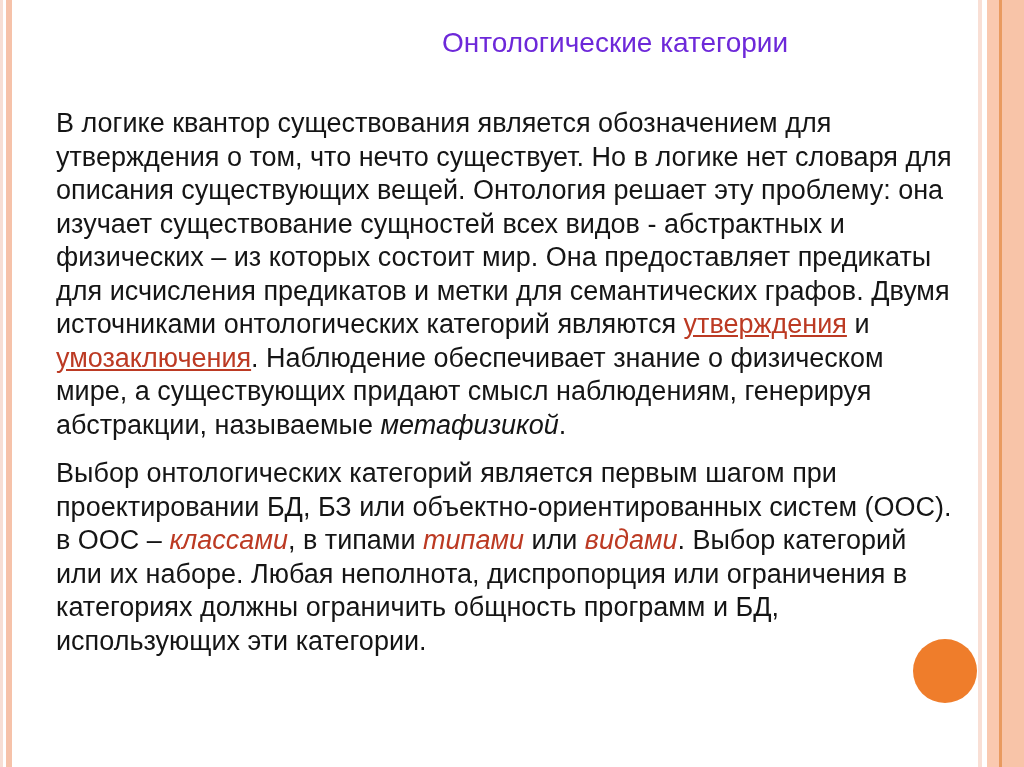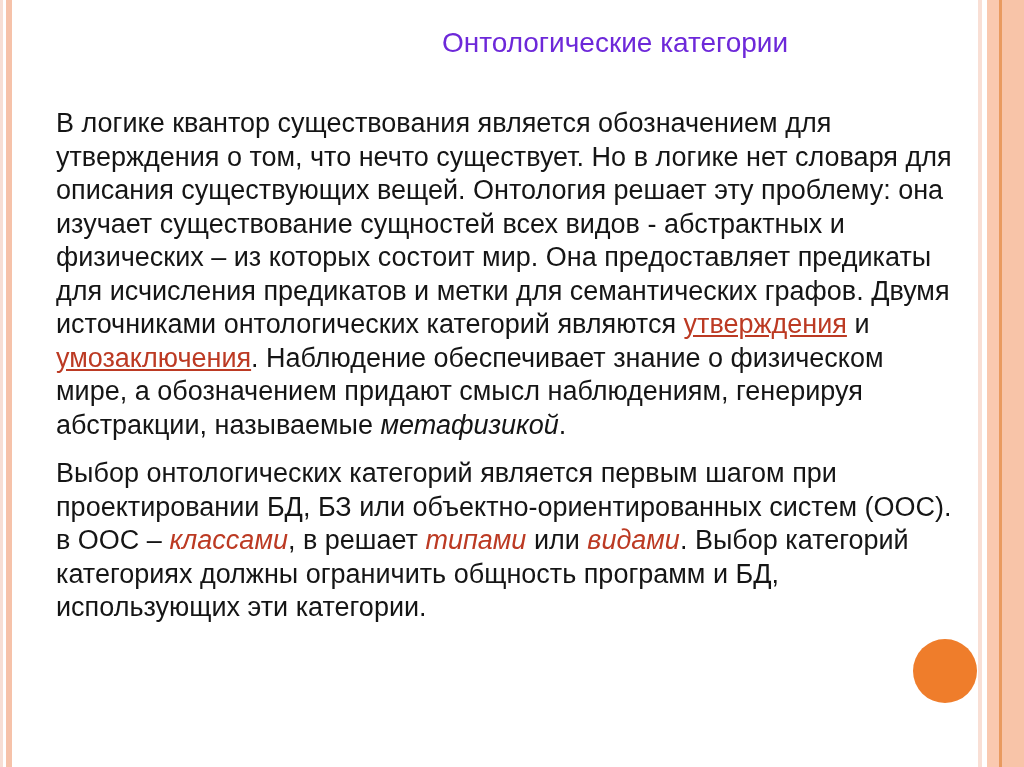--- a/index.html
+++ b/index.html
@@ -78,23 +78,24 @@
 <div class="body-text">
     <div class="paragraph">
       <div class="line"><span>В логике квантор существования является обозначением для</span></div>
       <div class="line"><span>утверждения о том, что нечто существует. Но в логике нет словаря для</span></div>
       <div class="line"><span>описания существующих вещей. Онтология решает эту проблему: она</span></div>
       <div class="line"><span>изучает существование сущностей всех видов - абстрактных и</span></div>
       <div class="line"><span>физических – из которых состоит мир. Она предоставляет предикаты</span></div>
       <div class="line"><span>для исчисления предикатов и метки для семантических графов. Двумя</span></div>
       <div class="line"><span>источниками онтологических категорий являются </span><span class="red-link">утверждения</span><span> и</span></div>
       <div class="line"><span class="red-link">умозаключения</span><span>. Наблюдение обеспечивает знание о физическом</span></div>
-      <div class="line"><span>мире, а обозначением придают смысл наблюдениям, генерируя</span></div>
+      <div class="line"><span>мире, а существующих придают смысл наблюдениям, генерируя</span></div>
       <div class="line"><span>абстракции, называемые </span><span class="em">метафизикой</span><span>.</span></div>
     </div>
     <div class="paragraph">
       <div class="line"><span>Выбор онтологических категорий является первым шагом при</span></div>
       <div class="line"><span>проектировании БД, БЗ или объектно-ориентированных систем (ООС).</span></div>
-      <div class="line"><span>в ООС – </span><span class="em-red">классами</span><span>, в решает </span><span class="em-red">типами</span><span> или </span><span class="em-red">видами</span><span>. Выбор категорий</span></div>
+      <div class="line"><span>в ООС – </span><span class="em-red">классами</span><span>, в типами </span><span class="em-red">типами</span><span> или </span><span class="em-red">видами</span><span>. Выбор категорий</span></div>
+      <div class="line"><span>или их наборе. Любая неполнота, диспропорция или ограничения в</span></div>
       <div class="line"><span>категориях должны ограничить общность программ и БД,</span></div>
       <div class="line"><span>использующих эти категории.</span></div>
     </div>
   </div>
 
 </body></html>

